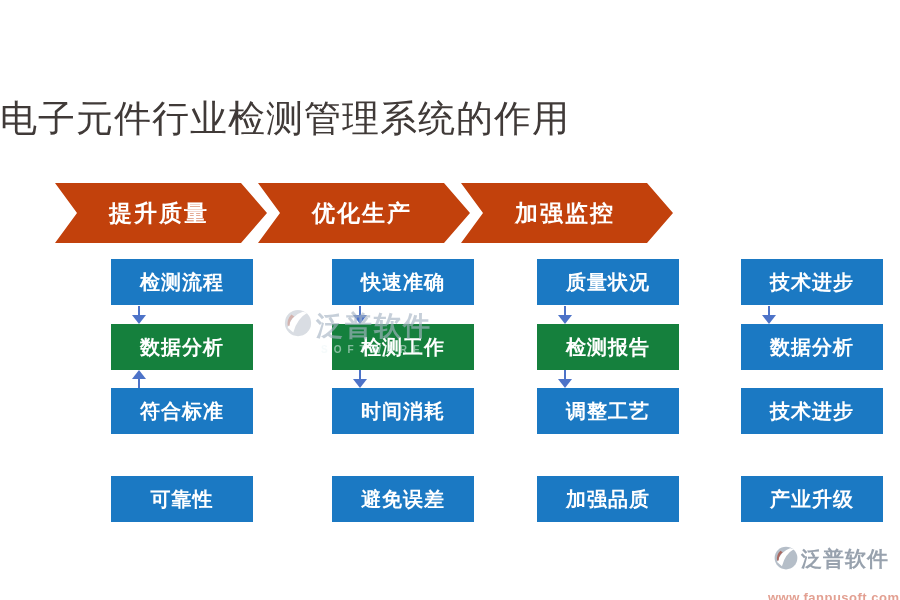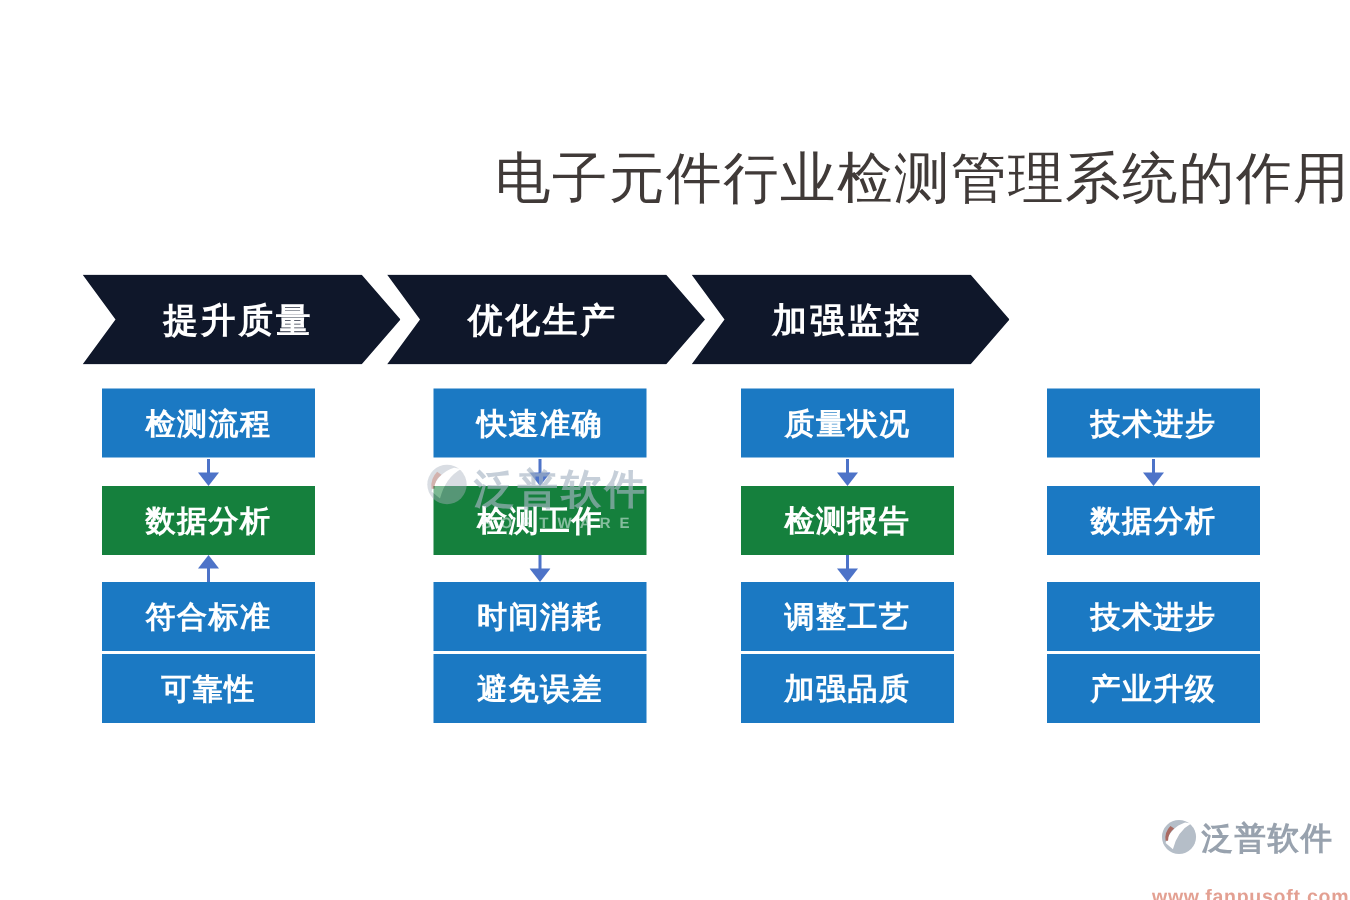--- a/index.html
+++ b/index.html
@@ -1,40 +1,40 @@
 <!DOCTYPE html>
 <html><head>
 <meta charset="utf-8">
 <style>
   html,body{margin:0;padding:0;background:#ffffff;}
   .stage{position:relative;width:900px;height:600px;background:#ffffff;overflow:hidden;
          font-family:"Liberation Sans","DejaVu Sans",sans-serif;}
 
   
-  .title{position:absolute;top:94px;left:0;width:100%;margin:0;text-align:right;
+  .title{position:absolute;top:94px;left:0;width:100%;margin:0;text-align:left;
          font-family:"Liberation Serif","DejaVu Serif",serif;
          font-weight:400;font-size:37px;color:#403a38;letter-spacing:1px;}
 
   
-  .banner{position:absolute;top:183px;height:60px;width:212px;background:#0f172a;
+  .banner{position:absolute;top:183px;height:60px;width:212px;background:#c2410c;
           display:flex;align-items:center;justify-content:center;
           padding-left:22px;padding-right:26px;box-sizing:border-box;
           clip-path:polygon(0 0, calc(100% - 26px) 0, 100% 50%, calc(100% - 26px) 100%, 0 100%, 22px 50%);}
   .b0{left:55px}.b1{left:258px}.b2{left:461px}.b3{left:664px}
   .banner-label{color:#ffffff;font-family:"Liberation Serif","DejaVu Serif",serif;
                 font-weight:700;font-size:23px;letter-spacing:2px;white-space:nowrap;}
 
   
   .box{position:absolute;width:142px;height:46px;background:#1b79c3;color:#ffffff;
        display:flex;align-items:center;justify-content:center;
        font-family:"Liberation Serif","DejaVu Serif",serif;
-       font-weight:700;font-size:20px;letter-spacing:1px;white-space:nowrap;}
+       font-weight:700;font-size:20px;letter-spacing:1px;white-space:nowrap;margin-left:43px;}
   .box[data-variant="green"]{background:#15803d;}
   .c0{left:68px}.c1{left:289px}.c2{left:494px}.c3{left:698px}
-  .r0{top:259px}.r1{top:324px}.r2{top:388px}.r3{top:436px}
+  .r0{top:259px}.r1{top:324px}.r2{top:388px}.r3{top:476px}
 
   
   .arrow{position:absolute;width:14px;height:18px;}
   .arrow.ac0{left:132px}.arrow.ac1{left:353px}.arrow.ac2{left:558px}.arrow.ac3{left:762px}
   .arrow.g0{top:306px}.arrow.g1{top:370px}
   .arrow svg{display:block;width:14px;height:18px;}
   .arrow[data-dir="up"] svg{transform:rotate(180deg);}
 
   
   .wm-center{position:absolute;left:283px;top:308px;width:160px;opacity:.8;pointer-events:none;}

